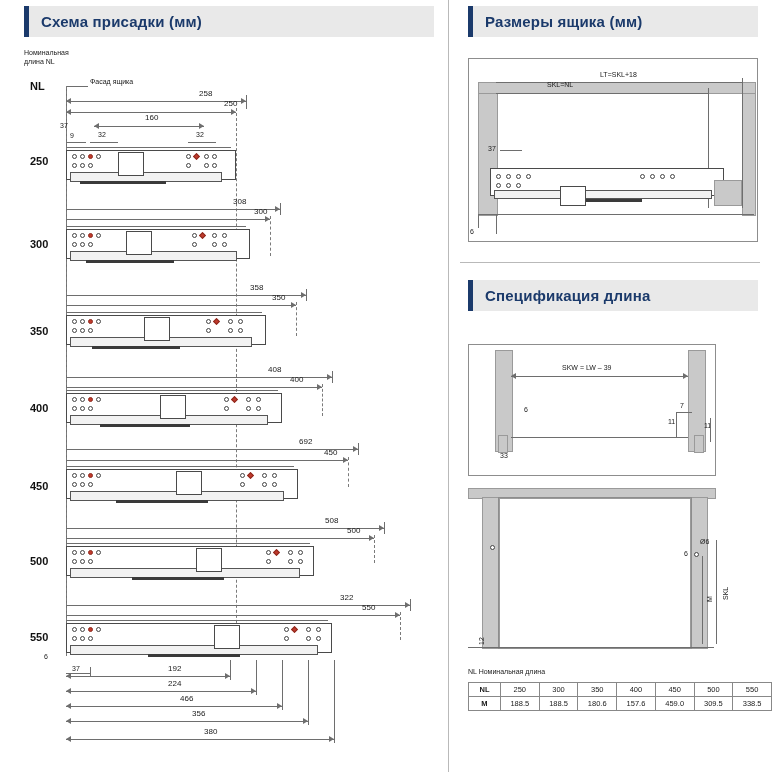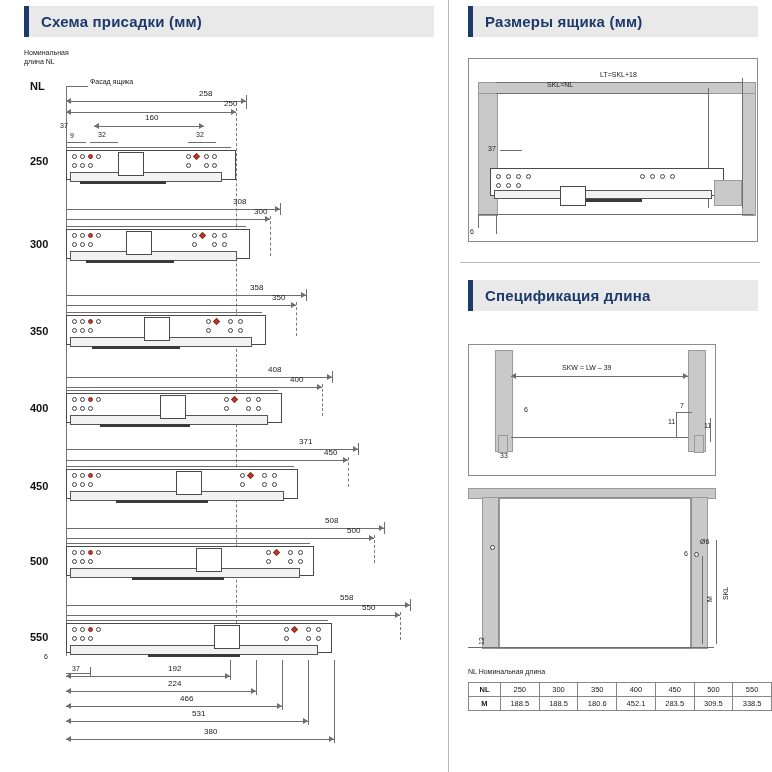--- a/index.html
+++ b/index.html
@@ -194,21 +194,21 @@
 <div class="hole" style="left:80px;top:406px;"></div>
 <div class="hole" style="left:88px;top:406px;"></div>
 <div class="hole" style="left:224px;top:397px;"></div>
 <div class="hole dia" style="left:232px;top:397px;"></div>
 <div class="hole" style="left:246px;top:397px;"></div>
 <div class="hole" style="left:256px;top:397px;"></div>
 <div class="hole" style="left:224px;top:406px;"></div>
 <div class="hole" style="left:246px;top:406px;"></div>
 <div class="hole" style="left:256px;top:406px;"></div>
 
-<div class="lbl" style="left:299px;top:437px;">371</div>
+<div class="lbl" style="left:299px;top:437px;">692</div>
 <div class="hline" style="left:66px;top:449px;width:292px;"></div>
 <div class="arrowR" style="left:353px;top:446px;"></div>
 <div class="vline" style="left:358px;top:443px;height:12px;"></div>
 <div class="lbl" style="left:324px;top:448px;">450</div>
 <div class="hline" style="left:66px;top:460px;width:282px;"></div>
 <div class="arrowR" style="left:343px;top:457px;"></div>
 <div class="dash" style="left:348px;top:457px;height:30px;"></div>
 
 <div class="lbl-b" style="left:30px;top:480px;">450</div>
 <div class="hline" style="left:66px;top:466px;width:228px;"></div>
@@ -254,21 +254,21 @@
 <div class="hole" style="left:80px;top:559px;"></div>
 <div class="hole" style="left:88px;top:559px;"></div>
 <div class="hole" style="left:266px;top:550px;"></div>
 <div class="hole dia" style="left:274px;top:550px;"></div>
 <div class="hole" style="left:288px;top:550px;"></div>
 <div class="hole" style="left:298px;top:550px;"></div>
 <div class="hole" style="left:266px;top:559px;"></div>
 <div class="hole" style="left:288px;top:559px;"></div>
 <div class="hole" style="left:298px;top:559px;"></div>
 
-<div class="lbl" style="left:340px;top:593px;">558</div>
+<div class="lbl" style="left:340px;top:593px;">322</div>
 <div class="hline" style="left:66px;top:605px;width:344px;"></div>
 <div class="arrowR" style="left:405px;top:602px;"></div>
 <div class="vline" style="left:410px;top:599px;height:12px;"></div>
 <div class="lbl" style="left:362px;top:603px;">550</div>
 <div class="hline" style="left:66px;top:615px;width:334px;"></div>
 <div class="arrowR" style="left:395px;top:612px;"></div>
 <div class="dash" style="left:400px;top:612px;height:28px;"></div>
 
 <div class="lbl-b" style="left:30px;top:631px;">550</div>
 <div class="hline" style="left:66px;top:620px;width:262px;"></div>
@@ -304,21 +304,21 @@
 <div class="lbl" style="left:168px;top:679px;">224</div>
 <div class="hline" style="left:66px;top:691px;width:190px;"></div>
 <div class="arrowL" style="left:66px;top:688px;"></div>
 <div class="arrowR" style="left:251px;top:688px;"></div>
 
 <div class="lbl" style="left:180px;top:694px;">466</div>
 <div class="hline" style="left:66px;top:706px;width:216px;"></div>
 <div class="arrowL" style="left:66px;top:703px;"></div>
 <div class="arrowR" style="left:277px;top:703px;"></div>
 
-<div class="lbl" style="left:192px;top:709px;">531</div>
+<div class="lbl" style="left:192px;top:709px;">356</div>
 <div class="hline" style="left:66px;top:721px;width:242px;"></div>
 <div class="arrowL" style="left:66px;top:718px;"></div>
 <div class="arrowR" style="left:303px;top:718px;"></div>
 
 <div class="lbl" style="left:204px;top:727px;">380</div>
 <div class="hline" style="left:66px;top:739px;width:268px;"></div>
 <div class="arrowL" style="left:66px;top:736px;"></div>
 <div class="arrowR" style="left:329px;top:736px;"></div>
 
 <div class="vline" style="left:230px;top:660px;height:20px;"></div>
@@ -419,19 +419,19 @@
     <td style="width:34px;">400</td>
     <td style="width:34px;">450</td>
     <td style="width:34px;">500</td>
     <td style="width:34px;">550</td>
   </tr>
   <tr>
     <td class="hd">M</td>
     <td>188.5</td>
     <td>188.5</td>
     <td>180.6</td>
-    <td>452.1</td>
-    <td>283.5</td>
+    <td>157.6</td>
+    <td>459.0</td>
     <td>309.5</td>
     <td>338.5</td>
   </tr>
 </tbody>
   </table>
 
 </body></html>

